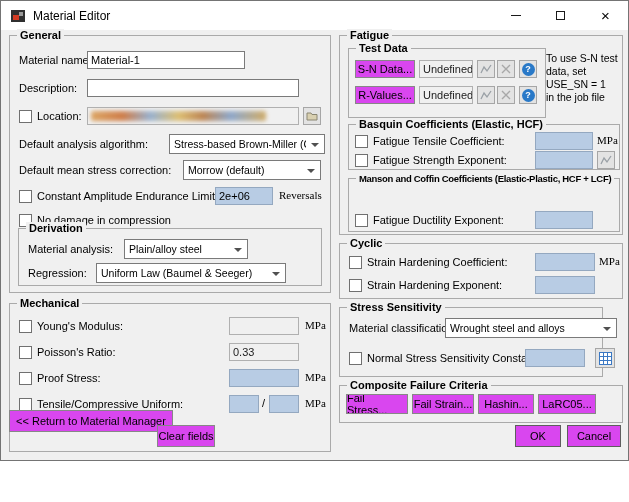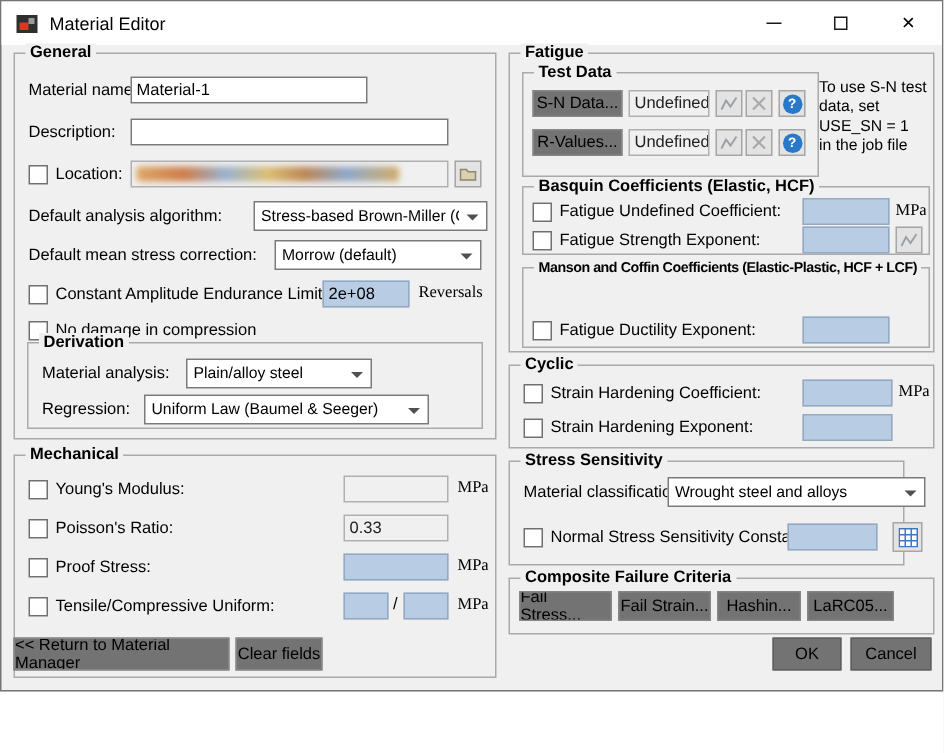--- a/index.html
+++ b/index.html
@@ -31,21 +31,21 @@
     flex:none;box-sizing:border-box;}
   .field{position:absolute;top:1px;height:18px;box-sizing:border-box;border:1px solid #7a7a7a;
     background:#fff;font-size:11px;display:flex;align-items:center;padding:0 3px;overflow:hidden;}
   .field.gray{background:#f0f0f0;border-color:#b0b0b0;color:#222;}
   .field.blue{background:var(--field-blue,#b8cce4);border-color:#94a8c0;}
   .combo{position:absolute;top:0;height:20px;box-sizing:border-box;border:1px solid #7a7a7a;
     background:#fff;display:flex;align-items:center;padding:0 18px 0 4px;}
   .combo-text{font-size:10.5px;overflow:hidden;white-space:nowrap;}
   .combo-arrow{position:absolute;right:5px;top:8px;width:0;height:0;
     border-left:4px solid transparent;border-right:4px solid transparent;border-top:4px solid #505050;}
-  .btn{position:absolute;box-sizing:border-box;background:#737373;border:1px solid #878787;
+  .btn{position:absolute;box-sizing:border-box;background:#d946ef;border:1px solid #878787;
     font-size:11px;display:flex;align-items:center;justify-content:center;overflow:hidden;}
   .iconbtn{position:absolute;top:1px;width:18px;height:18px;box-sizing:border-box;
     background:#e3e3e3;border:1px solid #a6a6a6;display:flex;align-items:center;justify-content:center;}
   .help-circle{width:13px;height:13px;border-radius:50%;background:var(--help-icon-blue,#2979c8);
     color:#fff;font-size:9px;font-weight:bold;display:flex;align-items:center;justify-content:center;}
   .unit{position:absolute;top:3px;font-size:11px;font-family:Liberation Serif, serif;}
   .slash{position:absolute;top:3px;font-size:11px;}
   .note{position:absolute;font-size:10.5px;line-height:13px;white-space:pre-line;}
   .smudge{height:10px;width:175px;border-radius:2px;filter:blur(2px);opacity:.85;
     background:linear-gradient(90deg,#d99a4e,#c96a2e 18%,#8aa7c9 34%,#d9b65e 50%,#b4743a 64%,#7e9cc4 80%,#caa052);}
@@ -113,21 +113,21 @@
       <span class="lbl">Default mean stress correction:</span>
       <div class="combo" style="left:164px;width:138px">
         <span class="combo-text">Morrow (default)</span>
         <span class="combo-arrow"></span>
       </div>
     </div>
 
     <div class="row" style="left:9px;top:150px;width:306px">
       <span class="cb"></span>
       <span class="lbl">Constant Amplitude Endurance Limit:</span>
-      <div class="field blue" style="left:196px;width:58px">2e+08</div>
+      <div class="field blue" style="left:196px;width:58px">2e+06</div>
       <span class="unit" style="left:260px">Reversals</span>
     </div>
 
     <div class="row" style="left:9px;top:174px;width:306px">
       <span class="cb"></span>
       <span class="lbl">No damage in compression</span>
     </div>
 
     <div class="group" style="left:8px;top:192px;width:304px;height:58px">
       <span class="gtitle">Derivation</span>
@@ -226,21 +226,21 @@
 
     <div class="note" style="left:206px;top:16px;width:76px">To use S-N test
 data, set
 USE_SN = 1
 in the job file</div>
 
     <div class="group" style="left:8px;top:88px;width:272px;height:46px">
       <span class="gtitle">Basquin Coefficients (Elastic, HCF)</span>
       <div class="row" style="left:6px;top:6px;width:262px">
         <span class="cb"></span>
-        <span class="lbl">Fatigue Undefined Coefficient:</span>
+        <span class="lbl">Fatigue Tensile Coefficient:</span>
         <div class="field blue" style="left:180px;width:58px"></div>
         <span class="unit" style="left:242px">MPa</span>
       </div>
       <div class="row" style="left:6px;top:25px;width:262px">
         <span class="cb"></span>
         <span class="lbl">Fatigue Strength Exponent:</span>
         <div class="field blue" style="left:180px;width:58px"></div>
         <div class="iconbtn" style="left:242px">
           <svg width="12" height="12">
               <path d="M1 10 L4 4 L7 8 L11 2" stroke="#9aa0a6" stroke-width="1.3" fill="none"></path>
@@ -297,18 +297,18 @@
   </div>
 
   <div class="group" style="left:338px;top:384px;width:284px;height:38px">
     <span class="gtitle">Composite Failure Criteria</span>
     <div class="btn" style="left:6px;top:8px;width:62px;height:20px">Fail Stress...</div>
     <div class="btn" style="left:72px;top:8px;width:62px;height:20px">Fail Strain...</div>
     <div class="btn" style="left:138px;top:8px;width:56px;height:20px">Hashin...</div>
     <div class="btn" style="left:198px;top:8px;width:58px;height:20px">LaRC05...</div>
   </div>
 
-  <div class="btn" style="left:8px;top:424px;width:144px;height:22px">&lt;&lt; Return to Material Manager</div>
+  <div class="btn" style="left:8px;top:409px;width:164px;height:22px">&lt;&lt; Return to Material Manager</div>
   <div class="btn" style="left:156px;top:424px;width:58px;height:22px">Clear fields</div>
   <div class="btn" style="left:514px;top:424px;width:46px;height:22px;border-color:#5e5e5e">OK</div>
   <div class="btn" style="left:566px;top:424px;width:54px;height:22px;border-color:#5e5e5e">Cancel</div>
 
 </div>
 
 </body></html>

